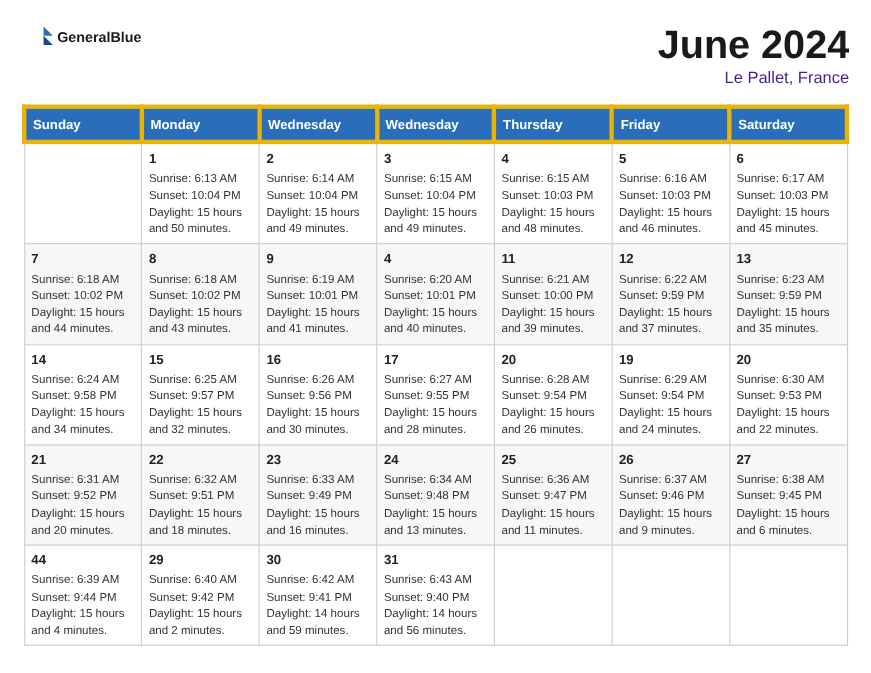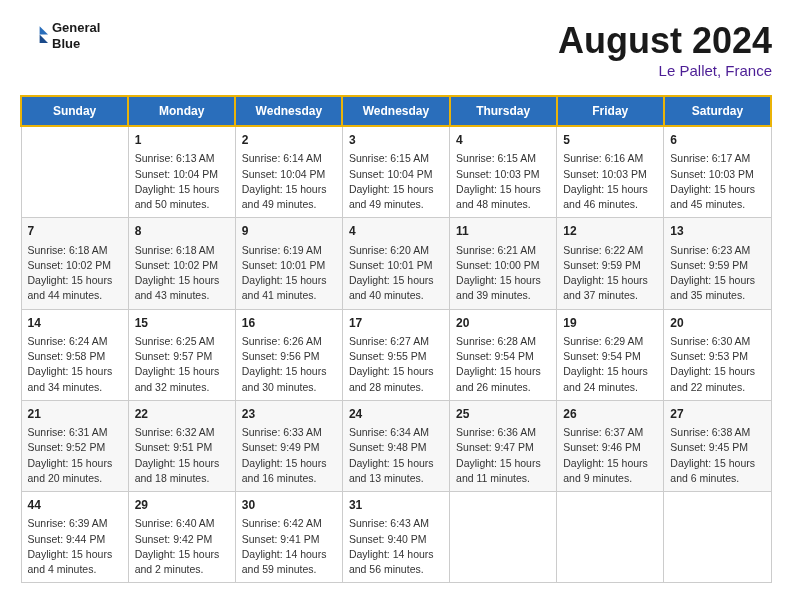--- a/index.html
+++ b/index.html
@@ -16,21 +16,21 @@
       align-items: flex-start;
       margin-bottom: 16px;
     }
     .logo {
       display: flex;
       align-items: center;
       gap: 4px;
     }
     .logo-text {
       display: flex;
-      flex-direction: column;
+      flex-direction: row;
       font-size: 13px;
       font-weight: bold;
       color: #1a1a1a;
       line-height: 1.2;
     }
     .logo-text span:first-child { color: #1a1a1a; }
     .logo-icon {
       width: 28px;
       height: 28px;
     }
@@ -48,24 +48,24 @@
     }
     table {
       width: 100%;
       border-collapse: collapse;
       font-size: 11px;
     }
     thead tr th {
       background-color: #2a6ebb;
       color: #fff;
       padding: 7px 6px;
-      text-align: center;
+      text-align: left;
       font-size: 12px;
       font-weight: bold;
-      border: 2px solid #eab308;
+      border: 4px solid #eab308;
     }
     tbody tr td {
       border: 1px solid #ccc;
       vertical-align: top;
       padding: 5px 6px;
       min-height: 80px;
       color: #222;
       line-height: 1.45;
     }
     tbody tr:nth-child(even) td {
@@ -93,21 +93,21 @@
     <svg class="logo-icon" viewBox="0 0 40 40" xmlns="http://www.w3.org/2000/svg">
       <polygon points="28,6 40,18 28,18" fill="#2a6ebb"></polygon>
       <polygon points="28,18 40,30 28,30" fill="#1a4a8a"></polygon>
     </svg>
     <div class="logo-text">
       <span>General</span>
       <span>Blue</span>
     </div>
   </div>
   <div class="title-block">
-    <div class="month-title">August 2024</div>
+    <div class="month-title">June 2024</div>
     <div class="location">Le Pallet, France</div>
   </div>
 </div>
 
 <table>
   <thead>
     <tr>
     <th>Sunday</th>
         <th>Monday</th>
         <th>Wednesday</th>

